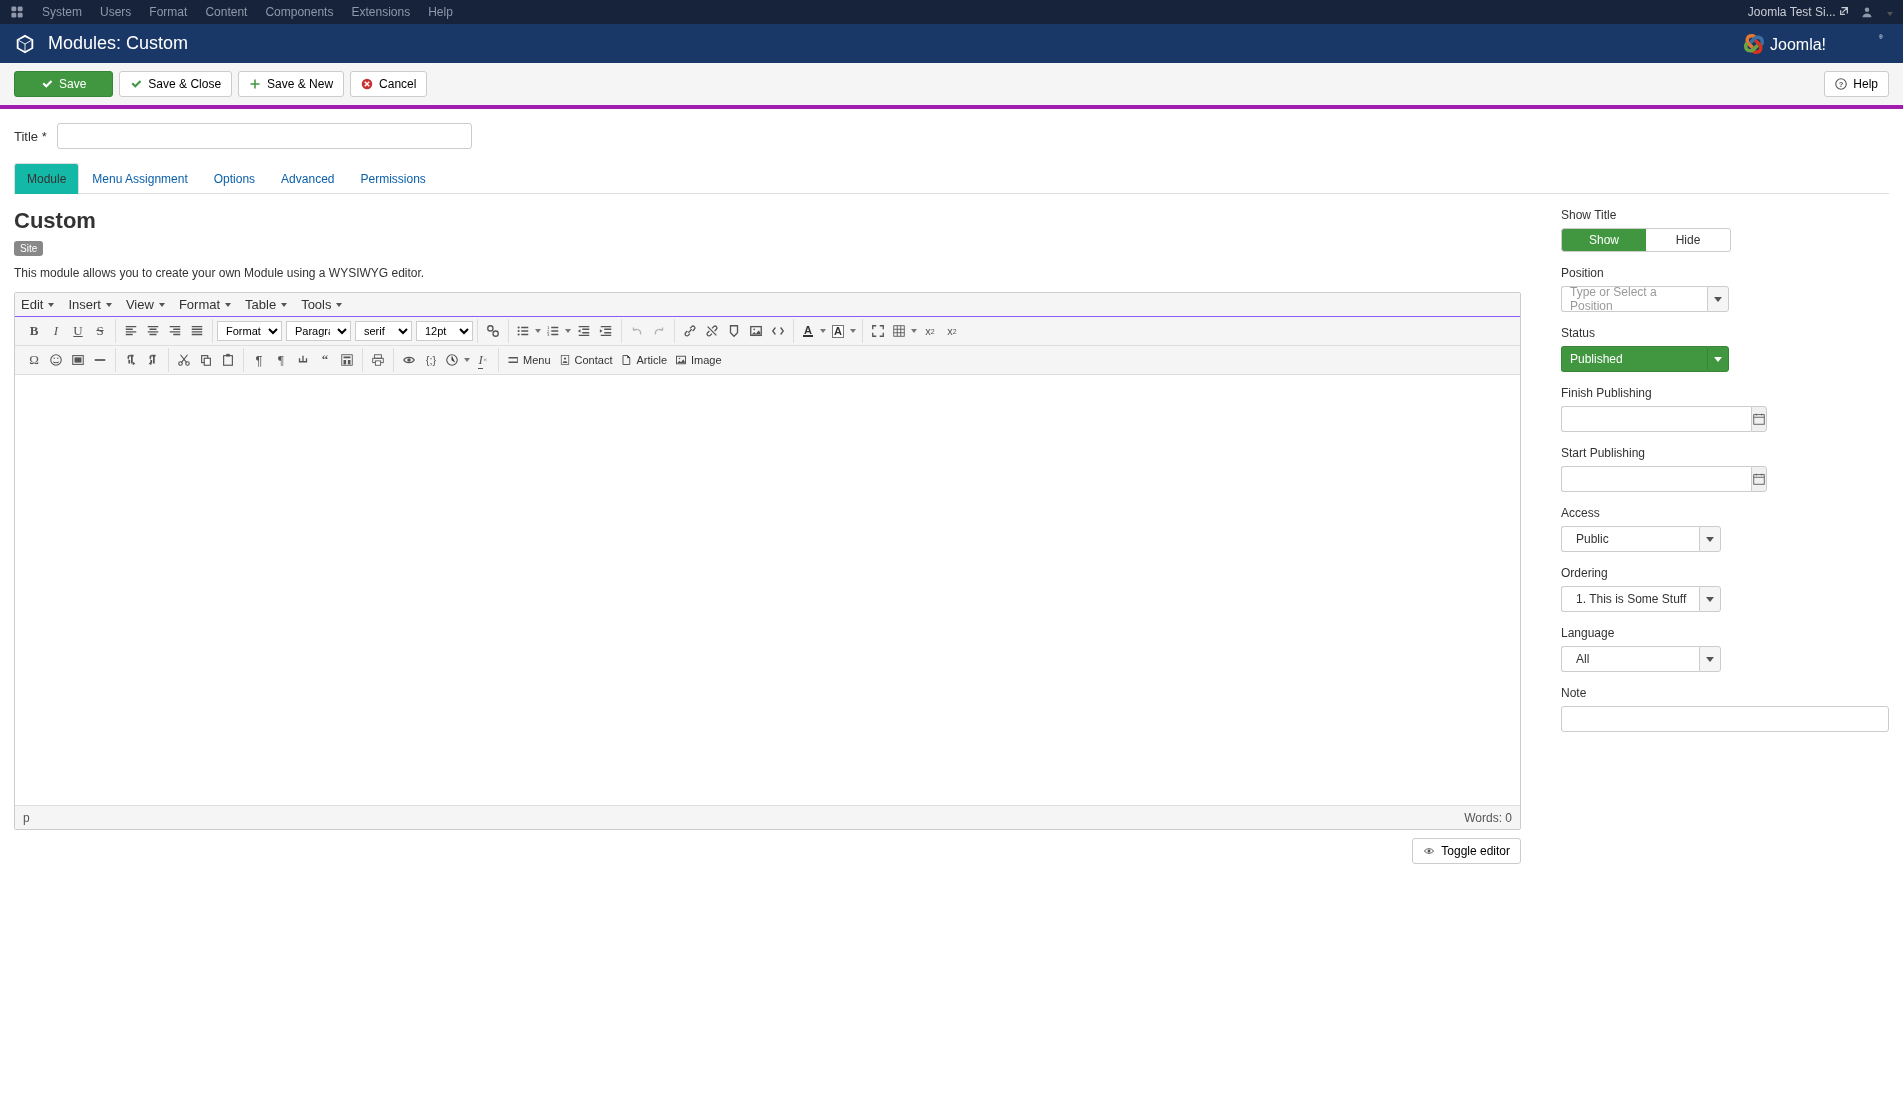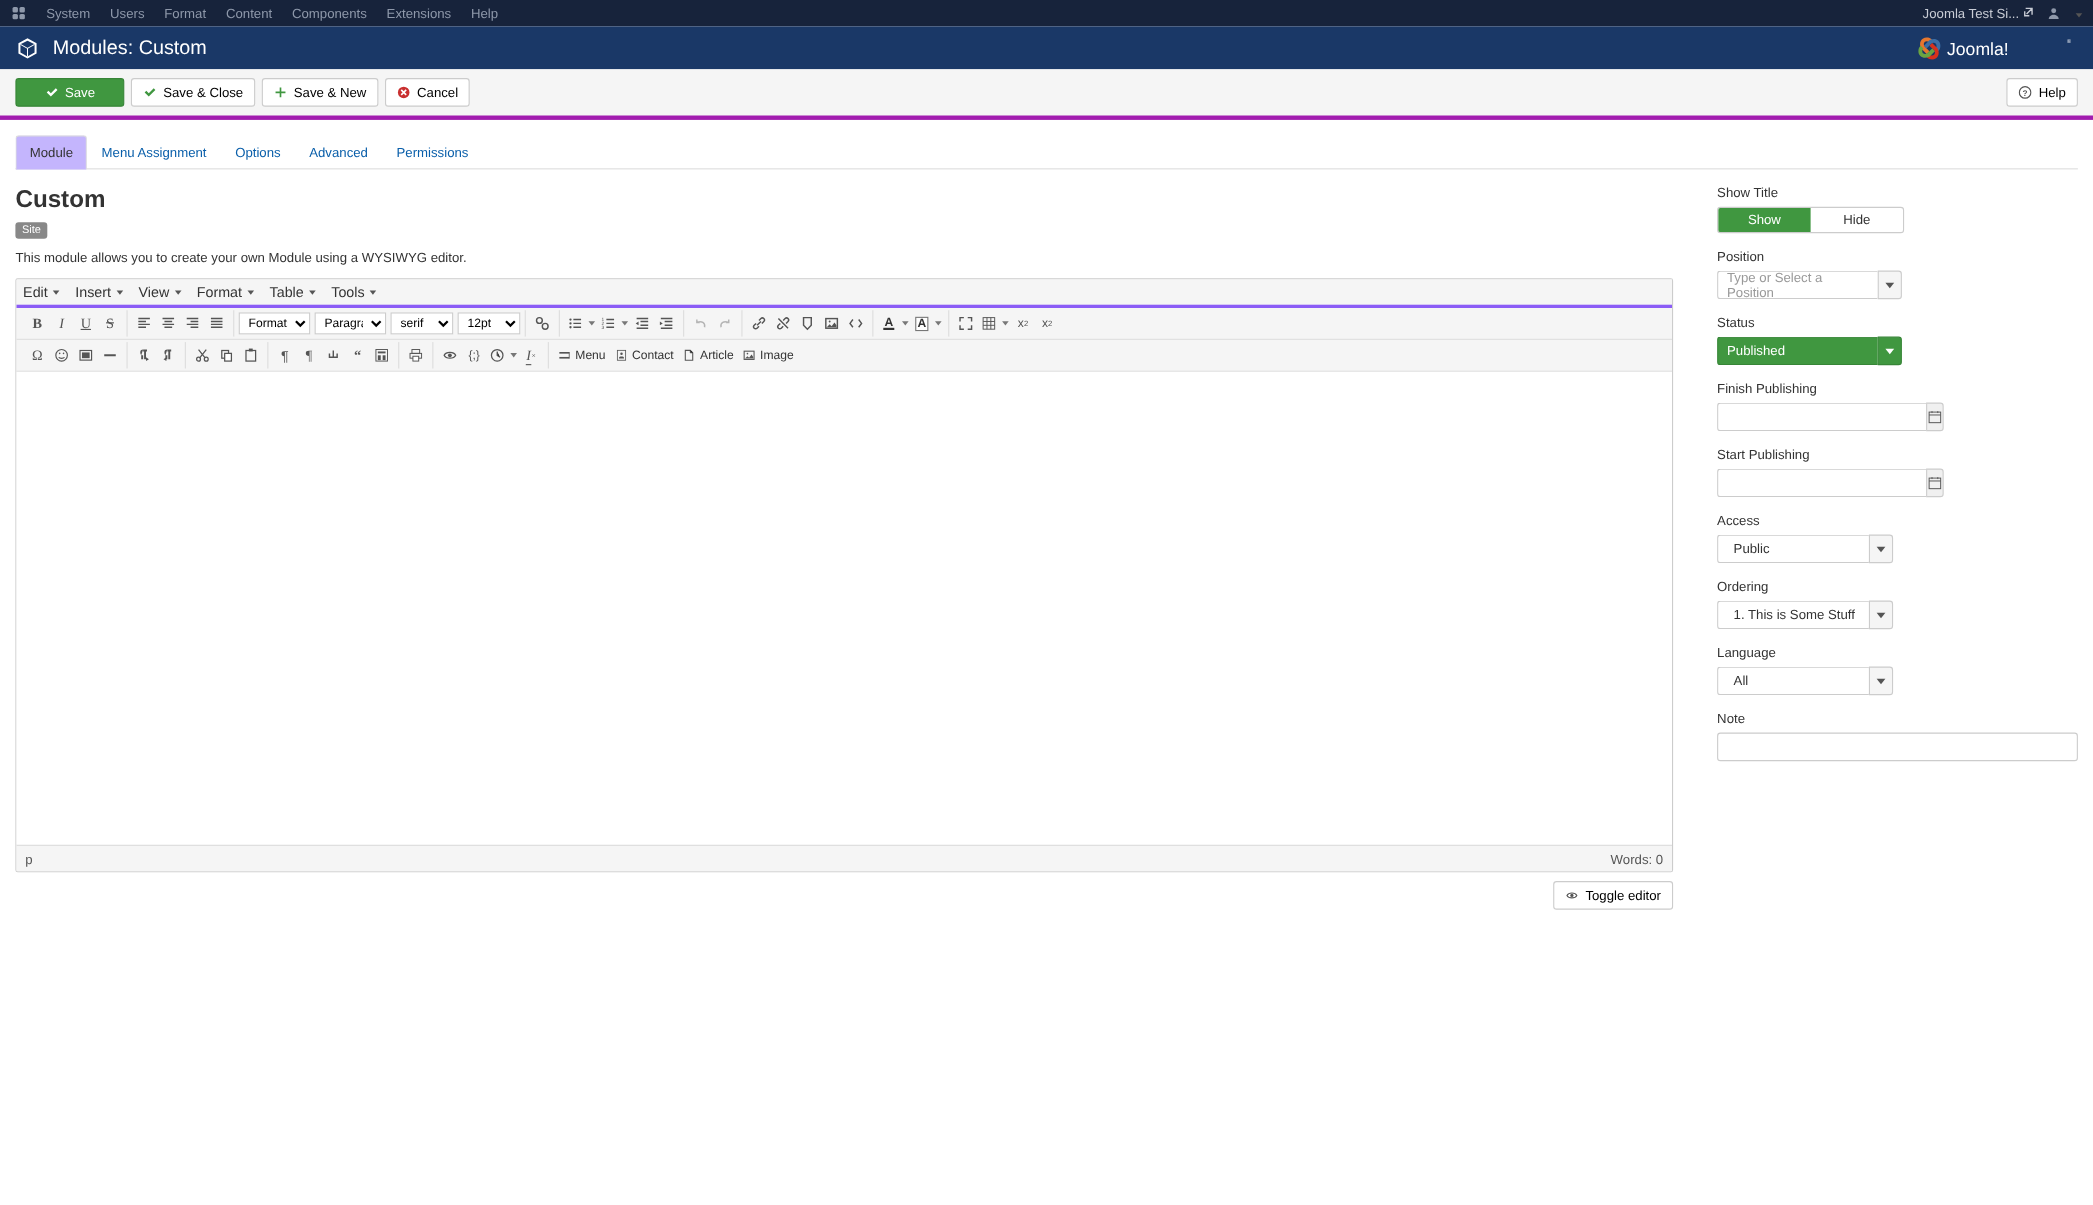--- a/index.html
+++ b/index.html
@@ -27,34 +27,34 @@
 
 
 .content { padding: 14px; }
 .title-row { display: flex; align-items: center; gap: 10px; margin-bottom: 14px; }
 .title-row label { font-size: 13px; }
 .title-row input { width: 415px; height: 26px; border: 1px solid #ccc; border-radius: 3px; padding: 0 8px; }
 
 
 .tabs { border-bottom: 1px solid #ddd; display: flex; gap: 0; margin-bottom: 14px; }
 .tab { padding: 8px 12px; font-size: 12px; color: #0a5faa; cursor: pointer; border: 1px solid transparent; border-bottom: none; margin-bottom: -1px; }
-.tab.active { color: #333; background: #c4b5fd; border-color: #ddd; border-radius: 3px 3px 0 0; }
+.tab.active { color: #333; background: #14b8a6; border-color: #ddd; border-radius: 3px 3px 0 0; }
 
 
 .main-layout { display: flex; gap: 40px; }
 .main-left { flex: 1; min-width: 0; }
 .main-right { width: 328px; }
 
 .panel-title { font-size: 22px; font-weight: bold; margin-bottom: 6px; }
 .site-badge { display: inline-block; background: #888; color: #fff; font-size: 10px; padding: 2px 6px; border-radius: 3px; margin-bottom: 10px; }
 .panel-desc { font-size: 12px; margin-bottom: 12px; }
 
 
 .editor-wrap { border: 1px solid #ccc; border-radius: 2px; }
-.editor-menubar { background: #f5f5f5; border-bottom: 3px solid #8b5cf6; padding: 4px 6px; display: flex; gap: 14px; font-size: 13px; }
+.editor-menubar { background: #f5f5f5; border-bottom: 1px solid #8b5cf6; padding: 4px 6px; display: flex; gap: 14px; font-size: 13px; }
 .editor-menubar .menu-item { cursor: pointer; display: flex; align-items: center; gap: 3px; }
 .caret-dn::after { content: ""; display: inline-block; border-left: 3px solid transparent; border-right: 3px solid transparent; border-top: 4px solid #555; margin-left: 2px; }
 
 .editor-toolbar { background: #f5f5f5; border-bottom: 1px solid #ddd; padding: 2px 4px; display: flex; flex-wrap: wrap; gap: 0px; align-items: center; }
 .tb-group { display: flex; align-items: center; border-right: 1px solid #ddd; padding: 0 4px; height: 24px; }
 .tb-group:last-child { border-right: none; }
 .tb-btn { width: 22px; height: 22px; display: inline-flex; align-items: center; justify-content: center; cursor: pointer; color: #555; font-size: 13px; position: relative; }
 .tb-sel { border: 1px solid #ccc; background: #fff; font-size: 11px; height: 20px; padding: 0 4px; cursor: pointer; }
 .tb-sel.w60 { width: 65px; }
 .tb-sel.w70 { width: 57px; }
@@ -196,20 +196,24 @@
             <circle cx="8" cy="8" r="7" fill="none" stroke="#555" stroke-width="1.5"></circle>
             <text x="8" y="12" text-anchor="middle" font-size="10" font-weight="bold" fill="#555">?</text>
           </svg>
         </span>
       <span>Help</span>
     </button>
   </div>
 </div>
 
 <div class="content">
+  <div class="title-row">
+    <label>Title *</label>
+    <input type="text" style="">
+  </div>
 
   <div class="tabs">
     <div class="tab active">Module</div>
     <div class="tab">Menu Assignment</div>
     <div class="tab">Options</div>
     <div class="tab">Advanced</div>
     <div class="tab">Permissions</div>
   </div>
 
   <div class="main-layout">

